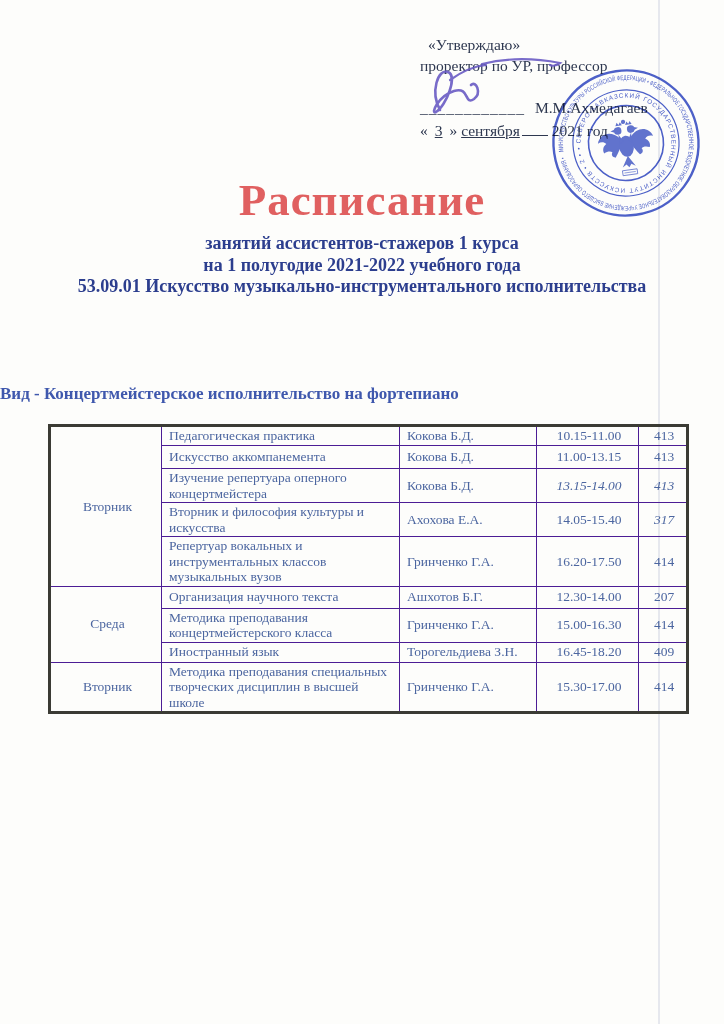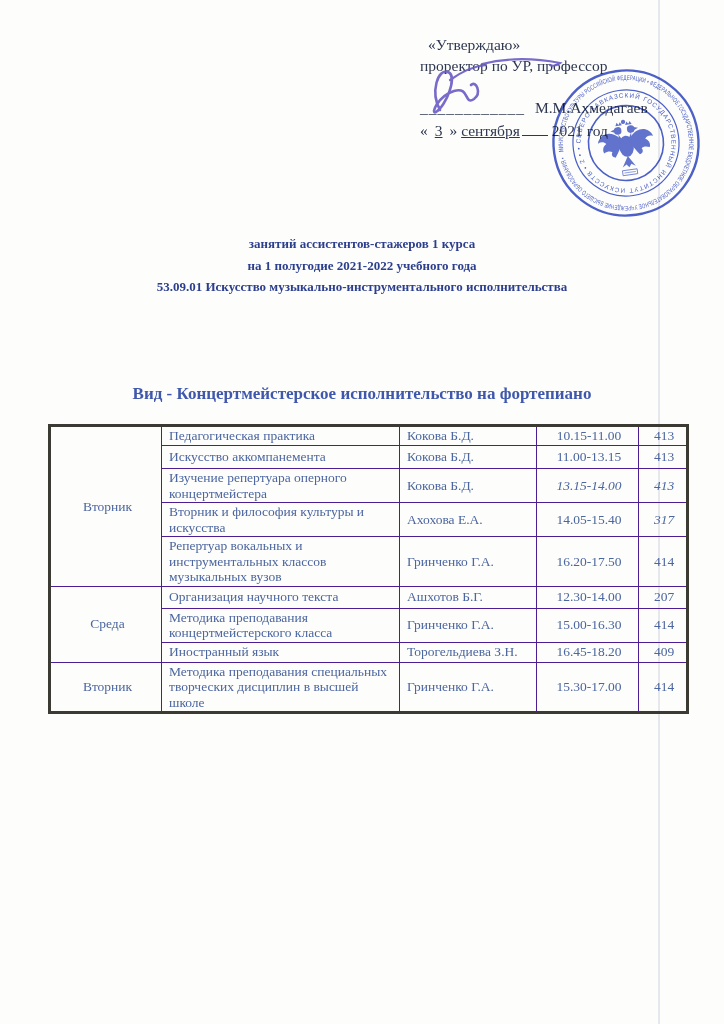--- a/index.html
+++ b/index.html
@@ -27,22 +27,22 @@
     height:14px;vertical-align:baseline;margin:0 4px 0 2px;}
   
   .signature{position:absolute;left:424px;top:50px;z-index:3;}
   
   .stamp{position:absolute;left:551px;top:68px;width:150px;height:150px;
     z-index:4;mix-blend-mode:multiply;opacity:.93;transform:rotate(-8deg);}
   
   .doc-title{position:absolute;top:174px;left:0;right:0;text-align:center;
     font-size:45px;font-weight:bold;letter-spacing:1px;color:#e06060;}
   .subtitle{position:absolute;top:233px;left:0;right:0;text-align:center;
-    font-weight:bold;font-size:13px;line-height:21.5px;color:#2c3e8e;}
-  .section-heading{position:absolute;top:384px;left:0;right:0;text-align:center;
+    font-weight:bold;font-size:18px;line-height:21.5px;color:#2c3e8e;}
+  .section-heading{position:absolute;top:384px;left:0;right:0;text-align:left;
     font-weight:bold;font-size:17px;color:#3f58ad;}
   
   table.sched{position:absolute;left:48px;top:424px;width:638px;
     border-collapse:collapse;table-layout:fixed;
     font-size:13.5px;line-height:15.5px;color:#4c66a0;
     border:3px solid #3b3b34;}
   table.sched td{border:1px solid #4c1d95;padding:1px 4px 1px 7px;
     vertical-align:middle;overflow:hidden;}
   td.day{text-align:center;padding-left:4px;}
   td.time,td.room{text-align:center;padding-left:4px;}
@@ -108,20 +108,21 @@
       <path d="M8,-12 L3,-3 L7,0 Z"></path>
       <path d="M-10,-22 l2,-4 2,3 2,-3 2,4 z"></path>
       <path d="M2,-22 l2,-4 2,3 2,-3 2,4 z"></path>
       <circle cx="0" cy="-26" r="2.6"></circle>
       <path d="M0,16 L-8,29 L-3,26 L0,30 L3,26 L8,29 Z"></path>
       <rect x="-9" y="33" width="18" height="6" fill="none" stroke="#3f55c7" stroke-width="1"></rect>
       <path d="M-7,36 h14" stroke="#3f55c7" stroke-width="0.8" fill="none"></path>
     </g>
   </svg>
 
+  <div class="doc-title">Расписание</div>
 
   <div class="subtitle">
     <div>занятий ассистентов-стажеров 1 курса</div>
     <div>на 1 полугодие 2021-2022 учебного года</div>
     <div>53.09.01  Искусство музыкально-инструментального исполнительства</div>
   </div>
 
   <div class="section-heading">Вид - Концертмейстерское исполнительство на фортепиано</div>
 
   <table class="sched">

